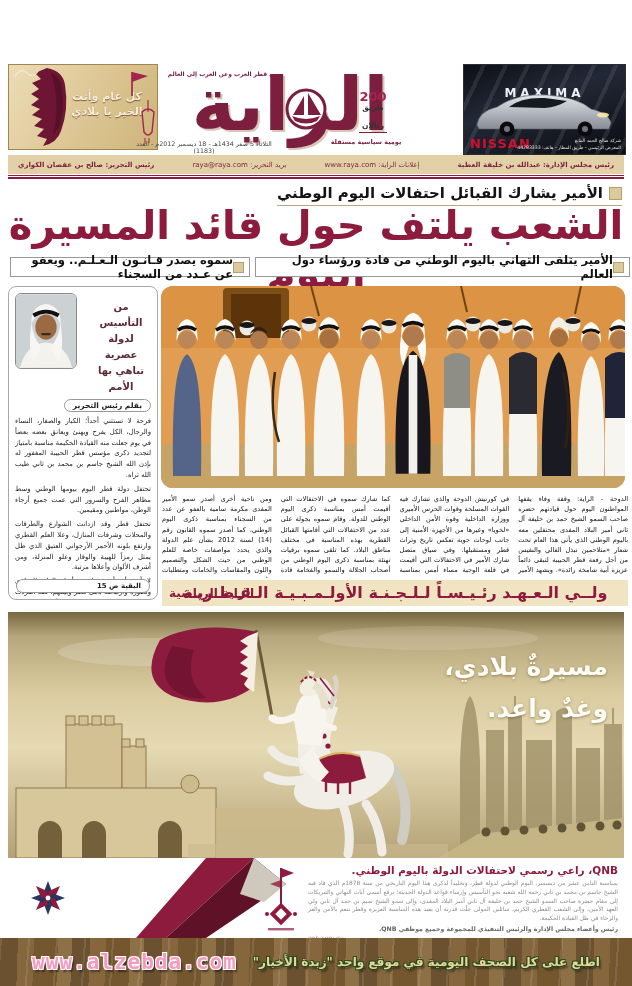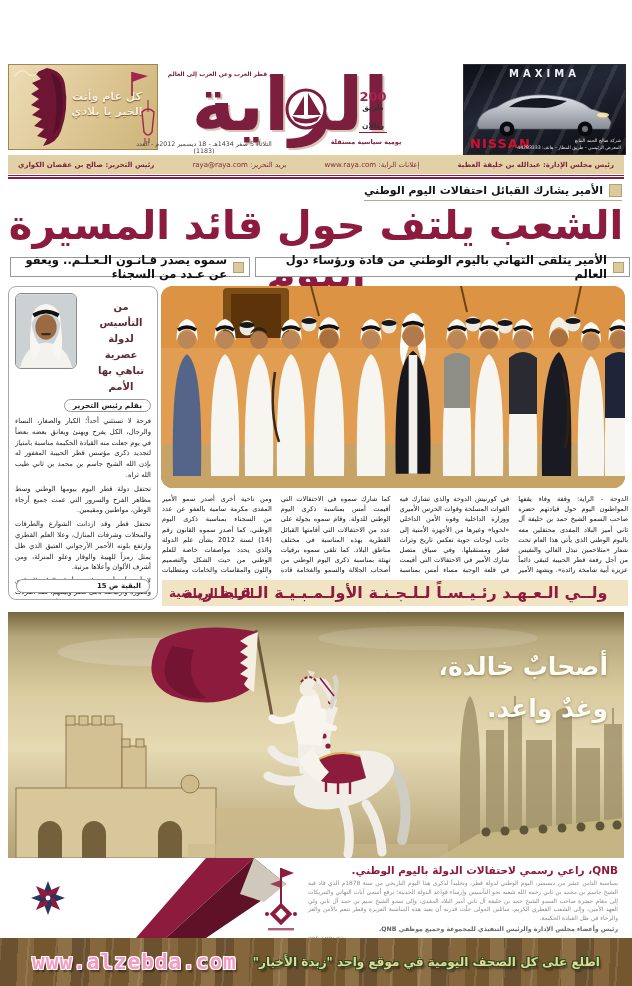--- a/index.html
+++ b/index.html
@@ -29,44 +29,44 @@
   .price-box{left:354px;top:90px;width:38px;text-align:center;direction:rtl;}
   .price-box .n{color:#a3244d;font-weight:bold;font-size:13px;line-height:13px;}
   .price-box .l{color:#333;font-weight:bold;font-size:7.5px;line-height:10px;}
   .price-box .r{color:#333;font-weight:bold;font-size:7.5px;line-height:11px;
     border-bottom:1px solid #8d1b3d;display:inline-block;padding:0 3px 1px;}
   
   .nissan-ad{left:463px;top:64px;width:161px;height:89px;border:1px solid #2a2d36;overflow:hidden;
     background:linear-gradient(160deg,#0c0f16,#232836 40%,#0a0c12);}
   .nissan-ad:before{content:"";position:absolute;inset:0;
     background:repeating-linear-gradient(115deg,transparent 0 16px,rgba(255,255,255,.09) 16px 20px);}
-  .nissan-model{position:absolute;top:3px;left:0;width:100%;text-align:center;color:#eceff3;
-    font-size:10px;letter-spacing:4px;font-weight:bold;}
+  .nissan-model{position:absolute;top:21px;left:0;width:100%;text-align:center;color:#eceff3;
+    font-size:12px;letter-spacing:4px;font-weight:bold;}
   .nissan-car{position:absolute;left:5px;top:20px;}
   .nissan-brand{position:absolute;left:6px;bottom:3px;color:#d01030;font-weight:bold;
     font-size:13px;letter-spacing:1px;}
   .nissan-dealer{position:absolute;right:4px;bottom:3px;text-align:right;direction:rtl;
     color:#e4e2da;font-size:4.6px;line-height:6.5px;}
   
   .info-bar{left:8px;top:155px;width:616px;height:19px;background:#e2d1a6;
     display:flex;direction:rtl;justify-content:space-between;align-items:center;
     padding:0 10px;box-sizing:border-box;font-size:7px;color:#7c1e3e;}
   .info-bar .b{font-weight:bold;}
   .info-rule{left:8px;top:175px;width:616px;height:4px;
     background:linear-gradient(#8d1b3d 0 1px,transparent 1px 2px,#8d1b3d 2px 4px);}
   
   .kicker{right:10px;top:184px;display:flex;direction:rtl;align-items:center;gap:6px;
     border-bottom:1px solid #b9a98a;padding-bottom:3px;}
-  .kicker-text{font-size:11px;font-weight:bold;color:#141414;direction:rtl;}
+  .kicker-text{font-size:15px;font-weight:bold;color:#141414;direction:rtl;}
   .sq{width:11px;height:11px;background:#dcc99c;border:1px solid #b3a175;flex:0 0 auto;}
   .sq.s{width:9px;height:9px;}
   .headline{left:0;top:201px;width:632px;text-align:center;font-size:40px;line-height:48px;
     font-weight:bold;color:#8d1b3d;direction:rtl;}
   .subhead{top:257px;height:20px;border:1px solid #999;background:#fff;display:flex;
-    direction:rtl;align-items:center;gap:6px;padding:0 5px;box-sizing:border-box;
+    direction:rtl;align-items:center;padding:0 5px;box-sizing:border-box;
     font-size:11.5px;font-weight:bold;color:#101010;justify-content:center;}
   .subhead-right{left:255px;width:375px;}
   .subhead-left{left:10px;width:240px;}
   
   .edit-col{left:8px;top:286px;width:150px;height:314px;border:1px solid #a8a8a8;
     border-radius:8px;background:#fff;box-sizing:border-box;padding:6px;overflow:hidden;}
   .edit-head{display:flex;direction:rtl;gap:14px;}
   .edit-title{flex:1;font-size:10px;font-weight:bold;color:#5b2a35;line-height:16px;
     text-align:center;direction:rtl;padding-top:6px;}
   .edit-photo{width:60px;height:74px;border:1px solid #8a8a8a;border-radius:6px;overflow:hidden;flex:0 0 auto;}
@@ -465,21 +465,21 @@
         <path d="M290,148 q10,18 22,22 l9,-10 q-11,-10 -15,-26 Z" fill="#f5f3ec"></path>
         <path d="M286,108 q2,-26 17,-28 q17,4 15,30 l-5,24 -23,-2 Z" fill="#f7f5ee"></path>
         <path d="M288,104 q-15,8 -24,2" stroke="#f7f5ee" stroke-width="7" stroke-linecap="round" fill="none"></path>
         <path d="M314,110 q6,6 12,6" stroke="#f7f5ee" stroke-width="6" stroke-linecap="round" fill="none"></path>
         <circle cx="301" cy="74" r="8.5" fill="#b5835a"></circle>
         <path d="M292,74 q9,-19 18,0 q2,10 -9,10 q-11,0 -9,-10 Z" fill="#f3eee2"></path>
         <path d="M293,70 q8,-10 16,0" stroke="#8d1b3d" stroke-width="2" fill="none" stroke-dasharray="3 2"></path>
         <path d="M308,70 q14,8 12,28 l-7,-2 q-2,-16 -9,-20 Z" fill="#e9e0cc"></path>
       </g>
     </svg>
-    <div class="ad-slogan1">أصحابٌ خالدة،</div>
+    <div class="ad-slogan1">مسيرةٌ بلادي،</div>
     <div class="ad-slogan2">وغدٌ واعد.</div>
   </div>
 
   <div class="abs qnb-strip">
     <svg class="qnb-ribbon" width="150" height="80" viewBox="0 0 150 80">
       <polygon points="70,0 118,0 30,80 0,80" fill="#8d1b3d"></polygon>
       <polygon points="118,0 150,26 70,80 30,80" fill="#5f1128"></polygon>
       <polygon points="118,0 150,26 128,44 104,36" fill="#cfc9bd"></polygon>
     </svg>
     <div class="qnb-logo">

